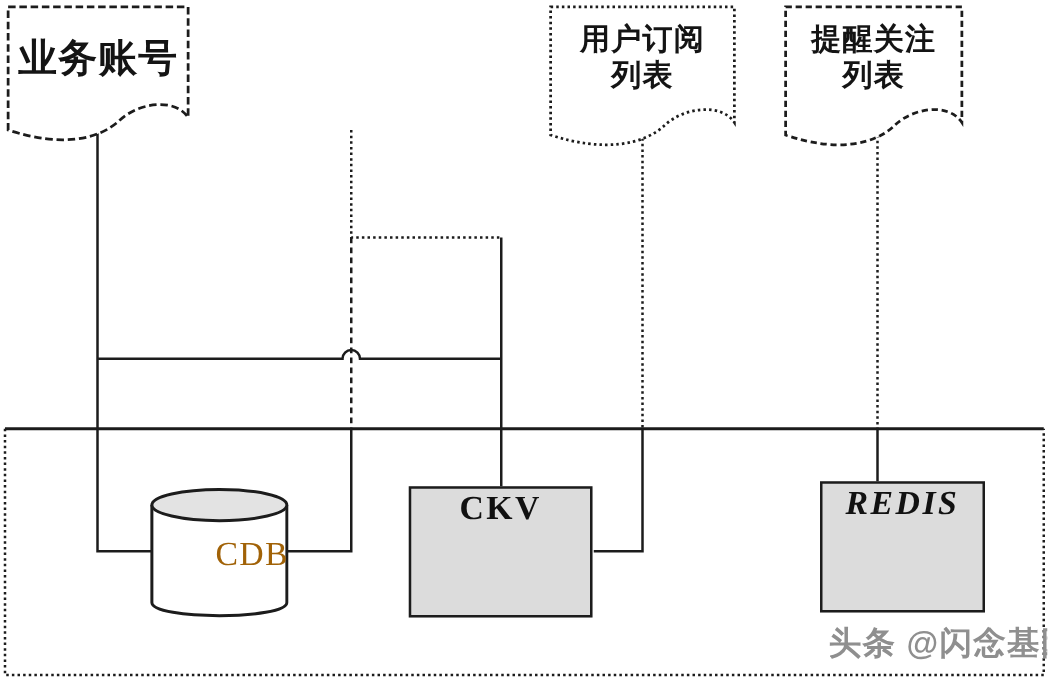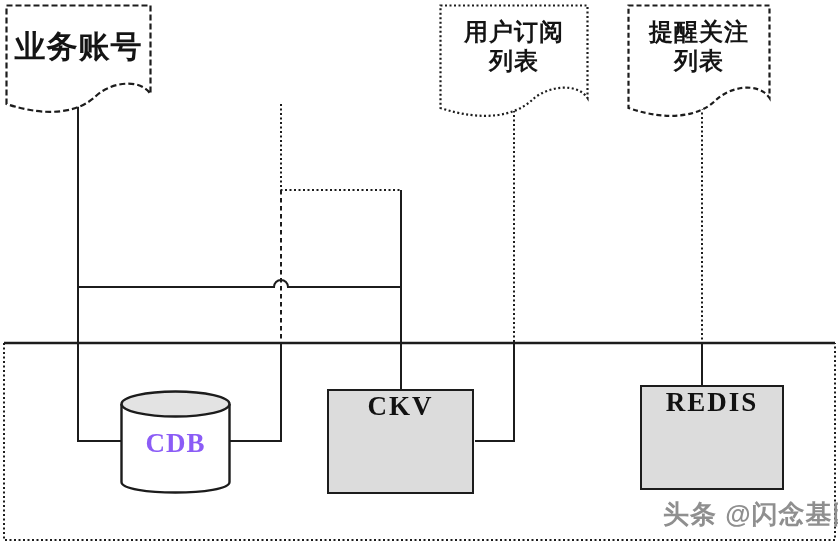--- a/index.html
+++ b/index.html
@@ -58,26 +58,26 @@
     font-size: 27px;
     letter-spacing: 2px;
     color: #111111;
   }
 
   .cylinder { position: absolute; }
   .cylinder-label {
     position: absolute;
     left: 0; right: 0;
     top: 38px;
-    text-align: center;
+    text-align: right;
     font-family: "Liberation Serif", "DejaVu Serif", serif;
-    font-weight: 700;
+    font-weight: 400;
     font-size: 27px;
     letter-spacing: 1px;
-    color: #8b5cf6;
+    color: #a16207;
   }
 
   .watermark {
     position: absolute;
     left: 663px;
     top: 497px;
     width: 170px;
     font-weight: 700;
     font-size: 26px;
     letter-spacing: 1px;
@@ -148,19 +148,19 @@
       <path d="M1.5 14 L1.5 92 C1.5 106 109.5 106 109.5 92 L109.5 14" fill="#ffffff" stroke="#1c1c1c" stroke-width="2.4"></path>
       <ellipse cx="55.5" cy="14" rx="54" ry="12.5" fill="#e3e3e3" stroke="#1c1c1c" stroke-width="2.4"></ellipse>
     </svg>
     <div class="cylinder-label">CDB</div>
   </div>
 
   <div class="store-box" style="left:327px; top:389px; width:147px; height:105px;">
     <span class="store-label">CKV</span>
   </div>
 
-  <div class="store-box" style="left:640px; top:385px; width:144px; height:105px;">
+  <div class="store-box" style="left:656px; top:385px; width:132px; height:105px;font-style:italic;">
     <span class="store-label">REDIS</span>
   </div>
 
   <div class="watermark">头条 @闪念基因</div>
 
 </div>
 
 </body></html>

